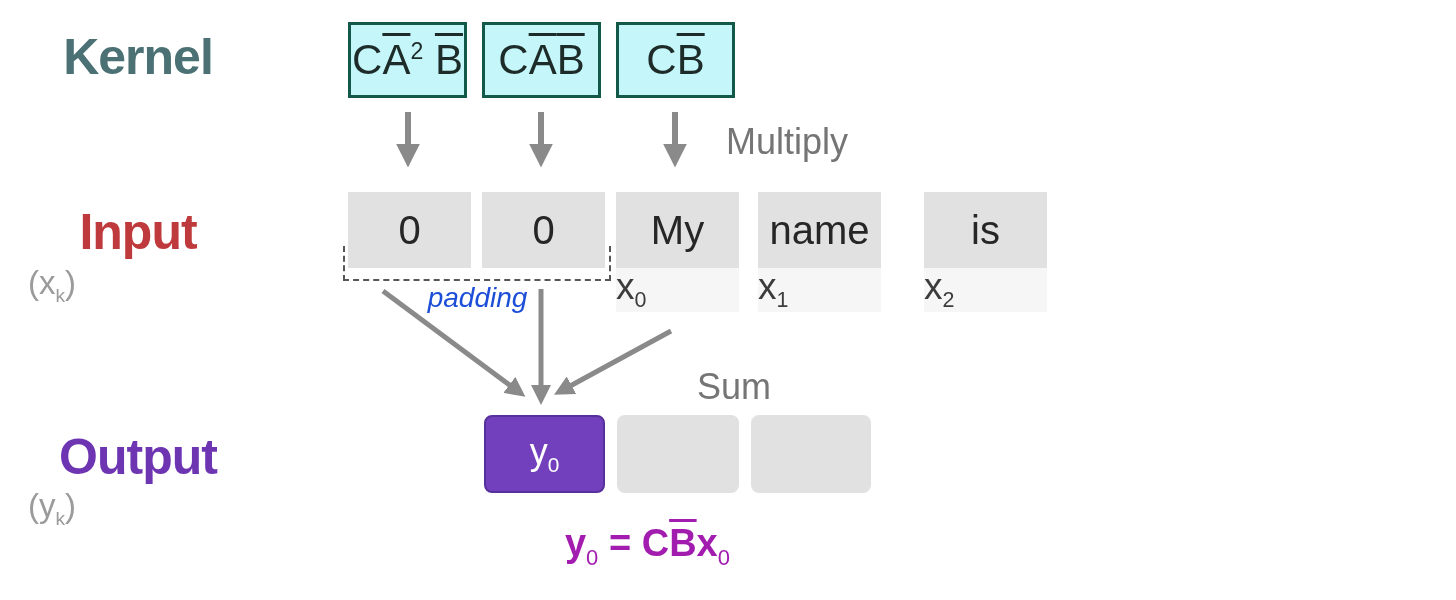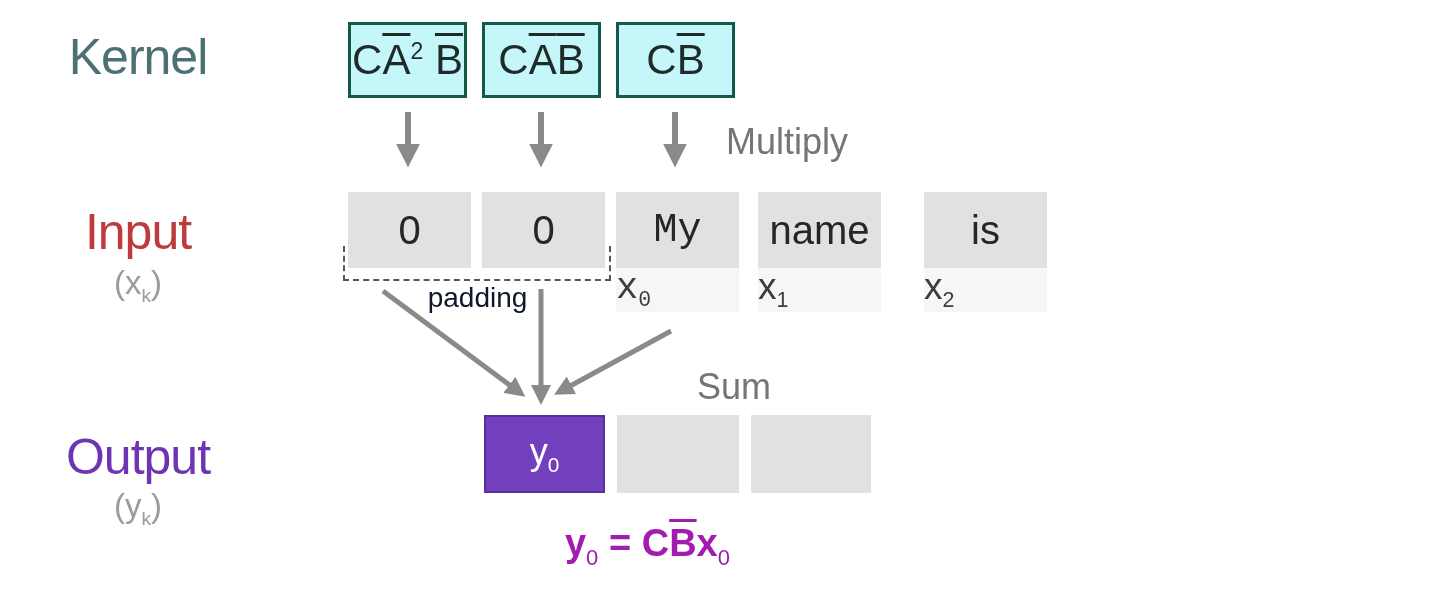--- a/index.html
+++ b/index.html
@@ -11,32 +11,32 @@
     height: 600px;
     background: #ffffff;
     overflow: hidden;
   }
   
   .side-label {
     position: absolute;
     left: 28px;
     width: 220px;
     text-align: center;
-    font-weight: normal;
+    font-weight: bold;
     font-size: 50px;
     letter-spacing: -1px;
   }
   .side-label.kernel { top: 28px;  color: var(--kernel-teal, #4c7174); }
   .side-label.input  { top: 203px; color: var(--input-red, #bf3a3c); }
   .side-label.output { top: 428px; color: var(--output-purple, #6e35b2); }
   .side-sub {
     position: absolute;
     left: 28px;
     width: 220px;
-    text-align: center;
+    text-align: left;
     font-size: 33px;
     color: var(--muted-gray, #9b9b9b);
   }
   .side-sub.xk { top: 264px; }
   .side-sub.yk { top: 487px; }
   
   .kbox {
     position: absolute;
     top: 22px;
     width: 119px;
@@ -45,21 +45,21 @@
     border: 3px solid var(--cyan-border, #12594a);
     display: flex;
     align-items: center;
     justify-content: center;
     font-size: 42px;
     color: #1d2b29;
   }
   
   .col0 { left: 348px; }
   .col1 { left: 482px; }
-  .col2 { left: 616px; font-family: Liberation Mono, monospace; }
+  .col2 { left: 616px; }
   .col3 { left: 750px; margin-left: 8px; }
   .col4 { left: 884px; margin-left: 40px; }
   .kb0 { left: 348px; } .kb1 { left: 482px; } .kb2 { left: 616px; }
   
   .cell {
     position: absolute;
     top: 192px;
     width: 123px;
     height: 76px;
     background: var(--cell-gray, #e1e1e1);
@@ -91,38 +91,40 @@
     border: 2.5px dashed #565656;
     border-top: none;
   }
   .pad-label {
     position: absolute;
     left: 410px;
     top: 282px;
     width: 135px;
     text-align: center;
     font-size: 28px;
-    color: #0f172a;
+    color: #1d4ed8;
+    font-style: italic;
   }
   
   .op-label {
     position: absolute;
     font-size: 36px;
     color: var(--op-gray, #757575);
   }
   .op-label.multiply { left: 708px; top: 121px; margin-left: 18px; }
   .op-label.sum      { left: 684px; top: 366px; width: 100px; text-align: center; }
   
   .ocell {
     position: absolute;
     top: 415px;
     height: 78px;
     display: flex;
     align-items: center;
     justify-content: center;
+    border-radius: 8px;
   }
   .ocell.y {
     left: 484px;
     width: 121px;
     background: var(--purple-fill, #7340bd);
     border: 2px solid var(--purple-border, #56319b);
     color: #ffffff;
     font-size: 36px;
   }
   .ocell.e1 { left: 617px; width: 122px; background: var(--cell-gray, #e1e1e1); }

